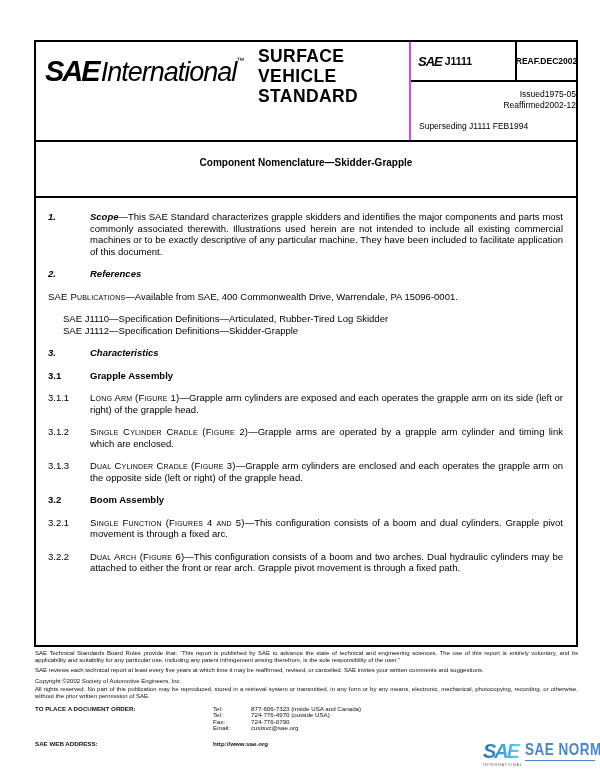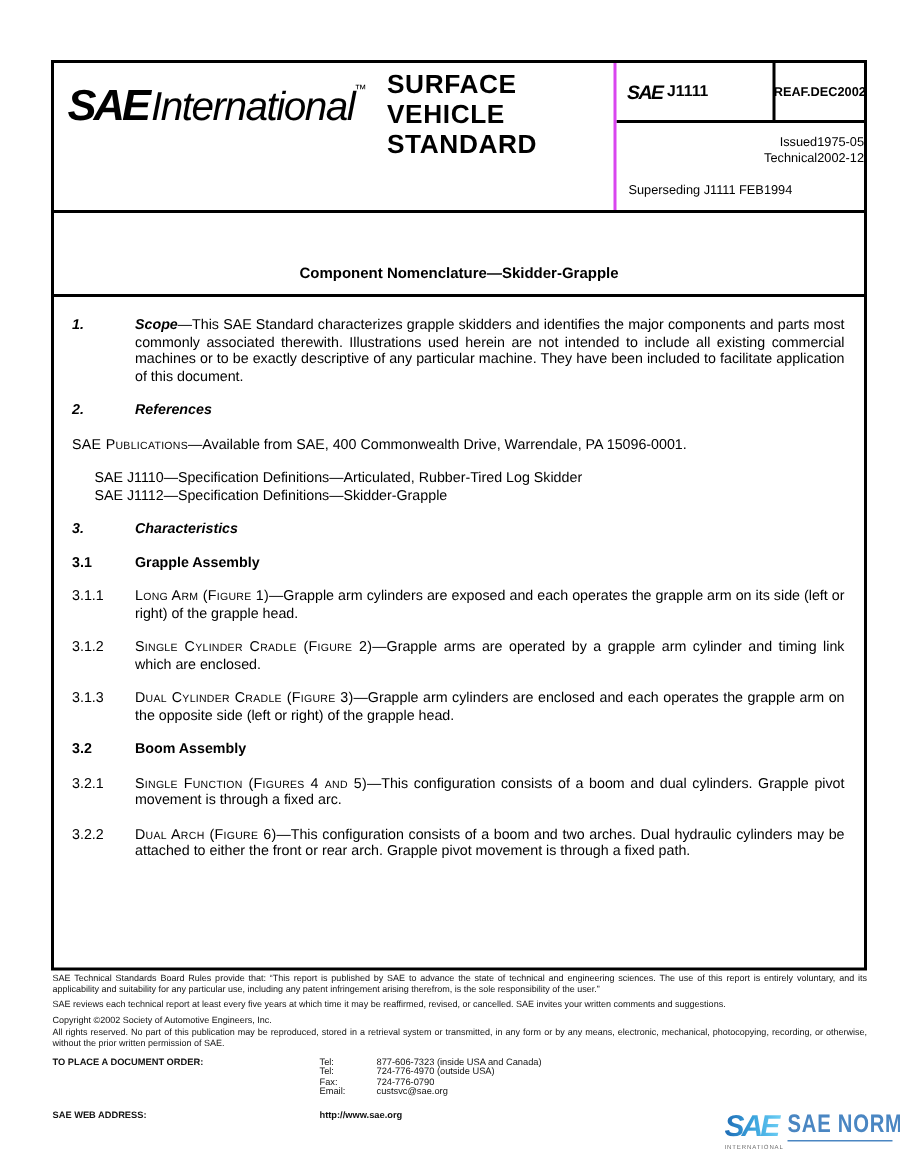--- a/index.html
+++ b/index.html
@@ -28,21 +28,21 @@
   .hr-reaf{width:61px;border-left:2px solid #000;box-sizing:border-box;display:flex;
            align-items:center;justify-content:center;font-weight:bold;font-size:8.5px;line-height:10px;}
   .hr-dates{flex:1;position:relative;font-size:8.5px;line-height:11px;padding:7px 0 0 8px;text-align:right;}
   .hr-dates .lbl{display:inline-block;width:60px;}
   .superseding{position:absolute;left:8px;bottom:8px;font-size:8.5px;}
   
   .title-box{
     position:absolute;left:34px;top:140px;width:544px;height:58px;
     border:2px solid #000;box-sizing:border-box;background:#fff;
     display:flex;justify-content:center;align-items:flex-end;
-    font-weight:bold;font-size:10px;padding-bottom:8px;
+    font-weight:bold;font-size:10px;padding-bottom:28px;
   }
   
   .body-box{
     position:absolute;left:34px;top:196px;width:544px;height:451px;
     border:2px solid #000;box-sizing:border-box;background:#fff;
     padding:13px 13px 0 12px;font-size:9.5px;line-height:11.5px;
   }
   .sec{display:flex;margin-bottom:11px;}
   .sec-num{width:42px;flex:none;}
   .sec-body{flex:1;text-align:justify;}
@@ -104,21 +104,21 @@
         <div class="hr-reaf">
           <span>REAF.</span>
           <span>DEC2002</span>
         </div>
       </div>
       <div class="hr-dates">
         <div>
           <span class="lbl">Issued</span><span>1975-05</span>
         </div>
         <div>
-          <span class="lbl">Technical</span><span>2002-12</span>
+          <span class="lbl">Reaffirmed</span><span>2002-12</span>
         </div>
         <div class="superseding">Superseding J1111 FEB1994</div>
       </div>
     </div>
   </div>
 
   <div class="title-box">
     <span>Component Nomenclature—Skidder-Grapple</span>
   </div>
 

